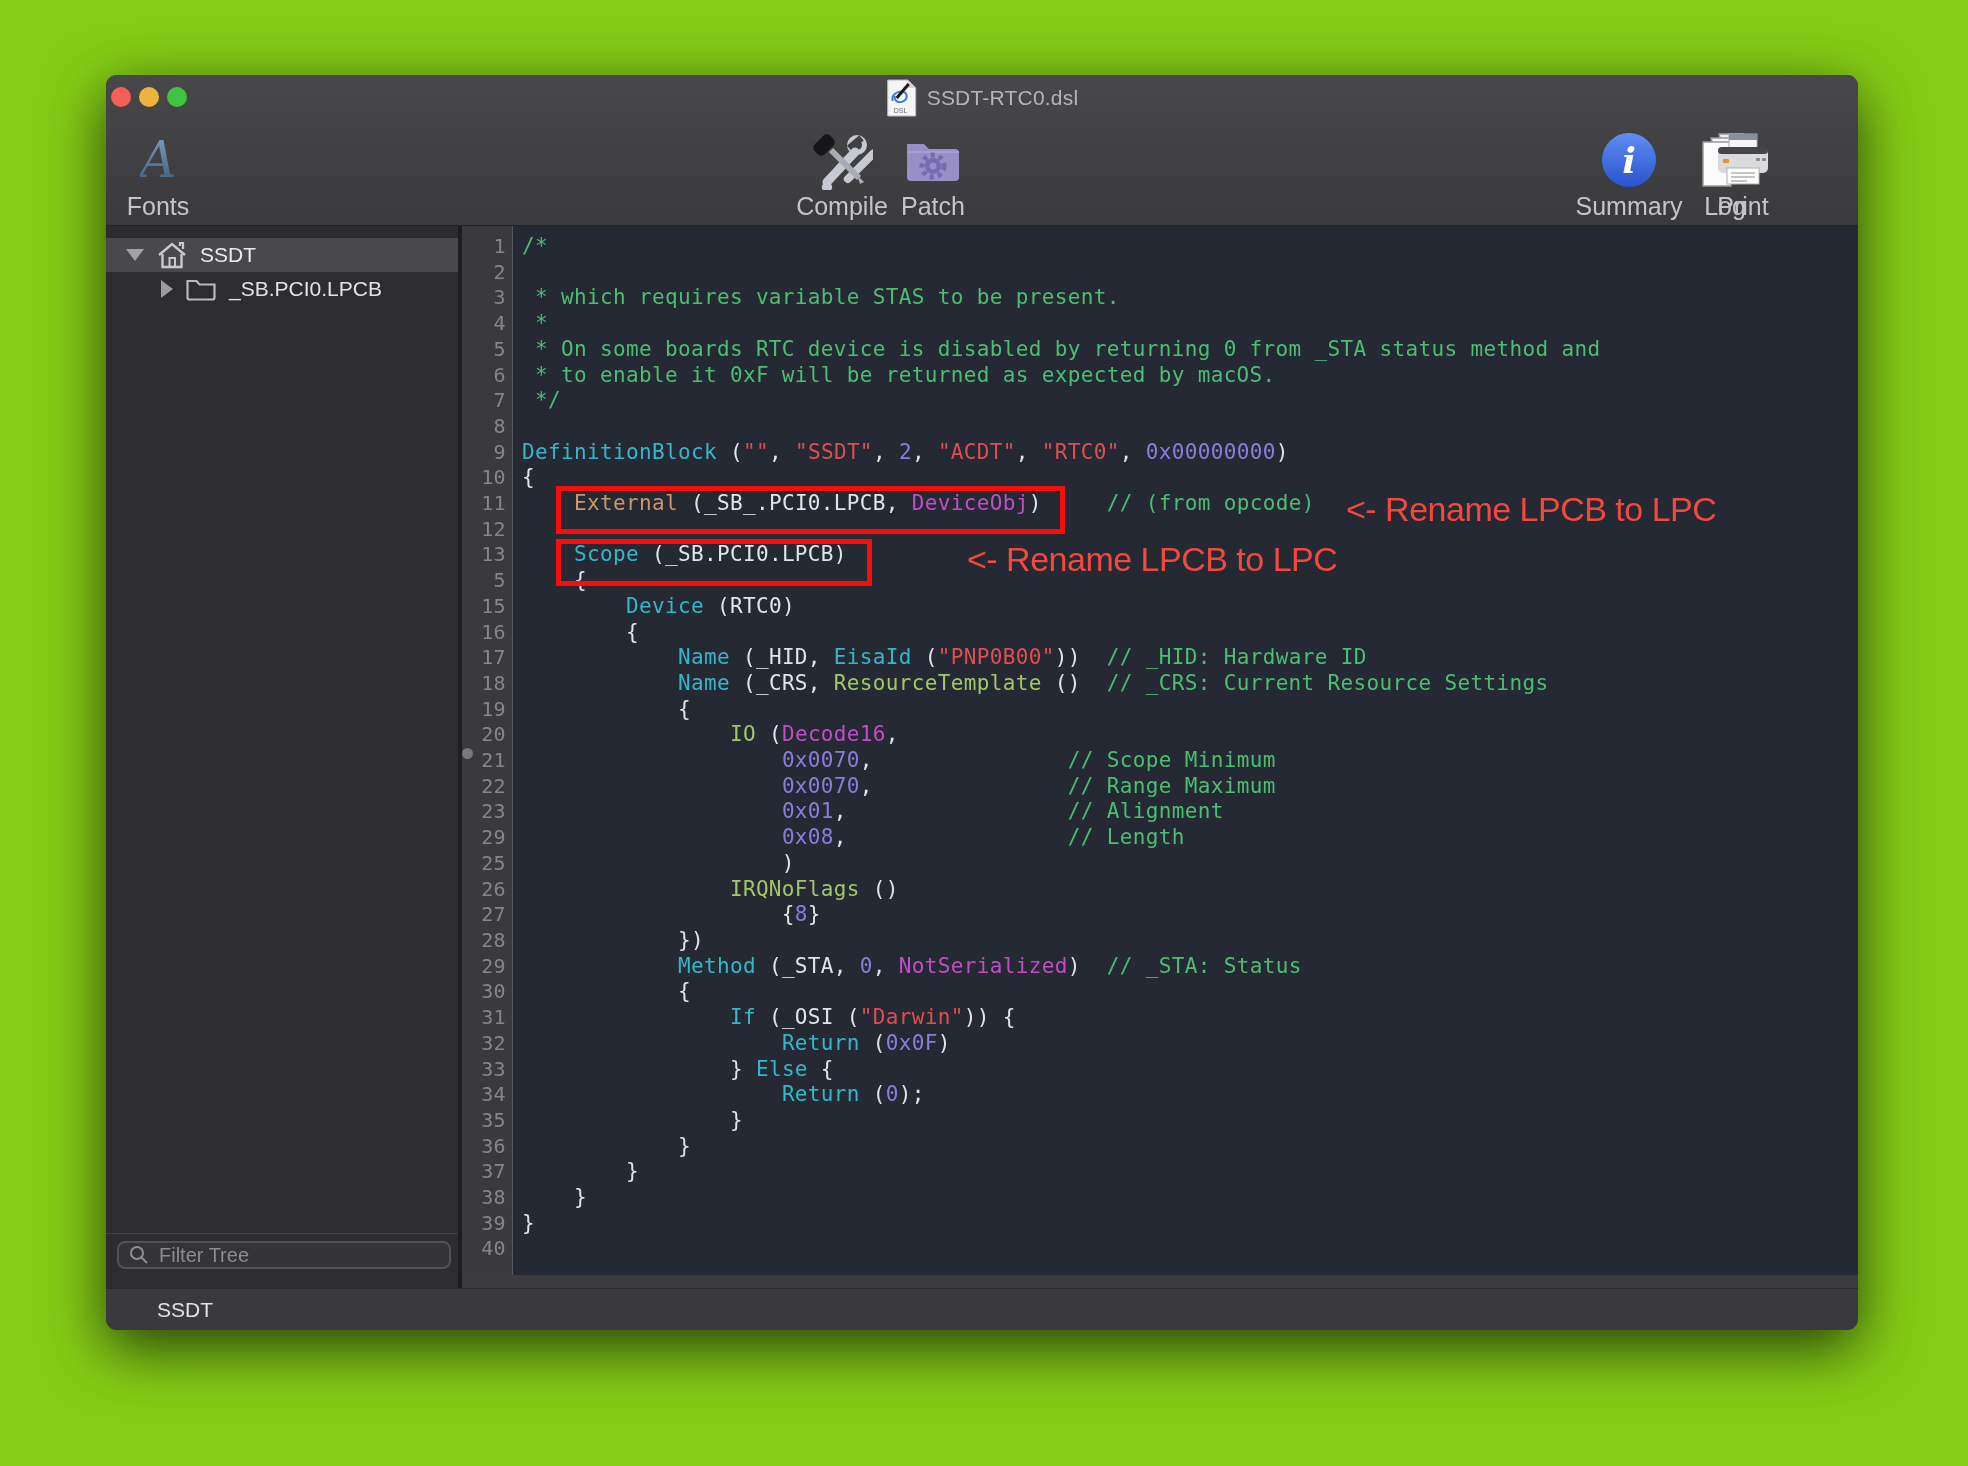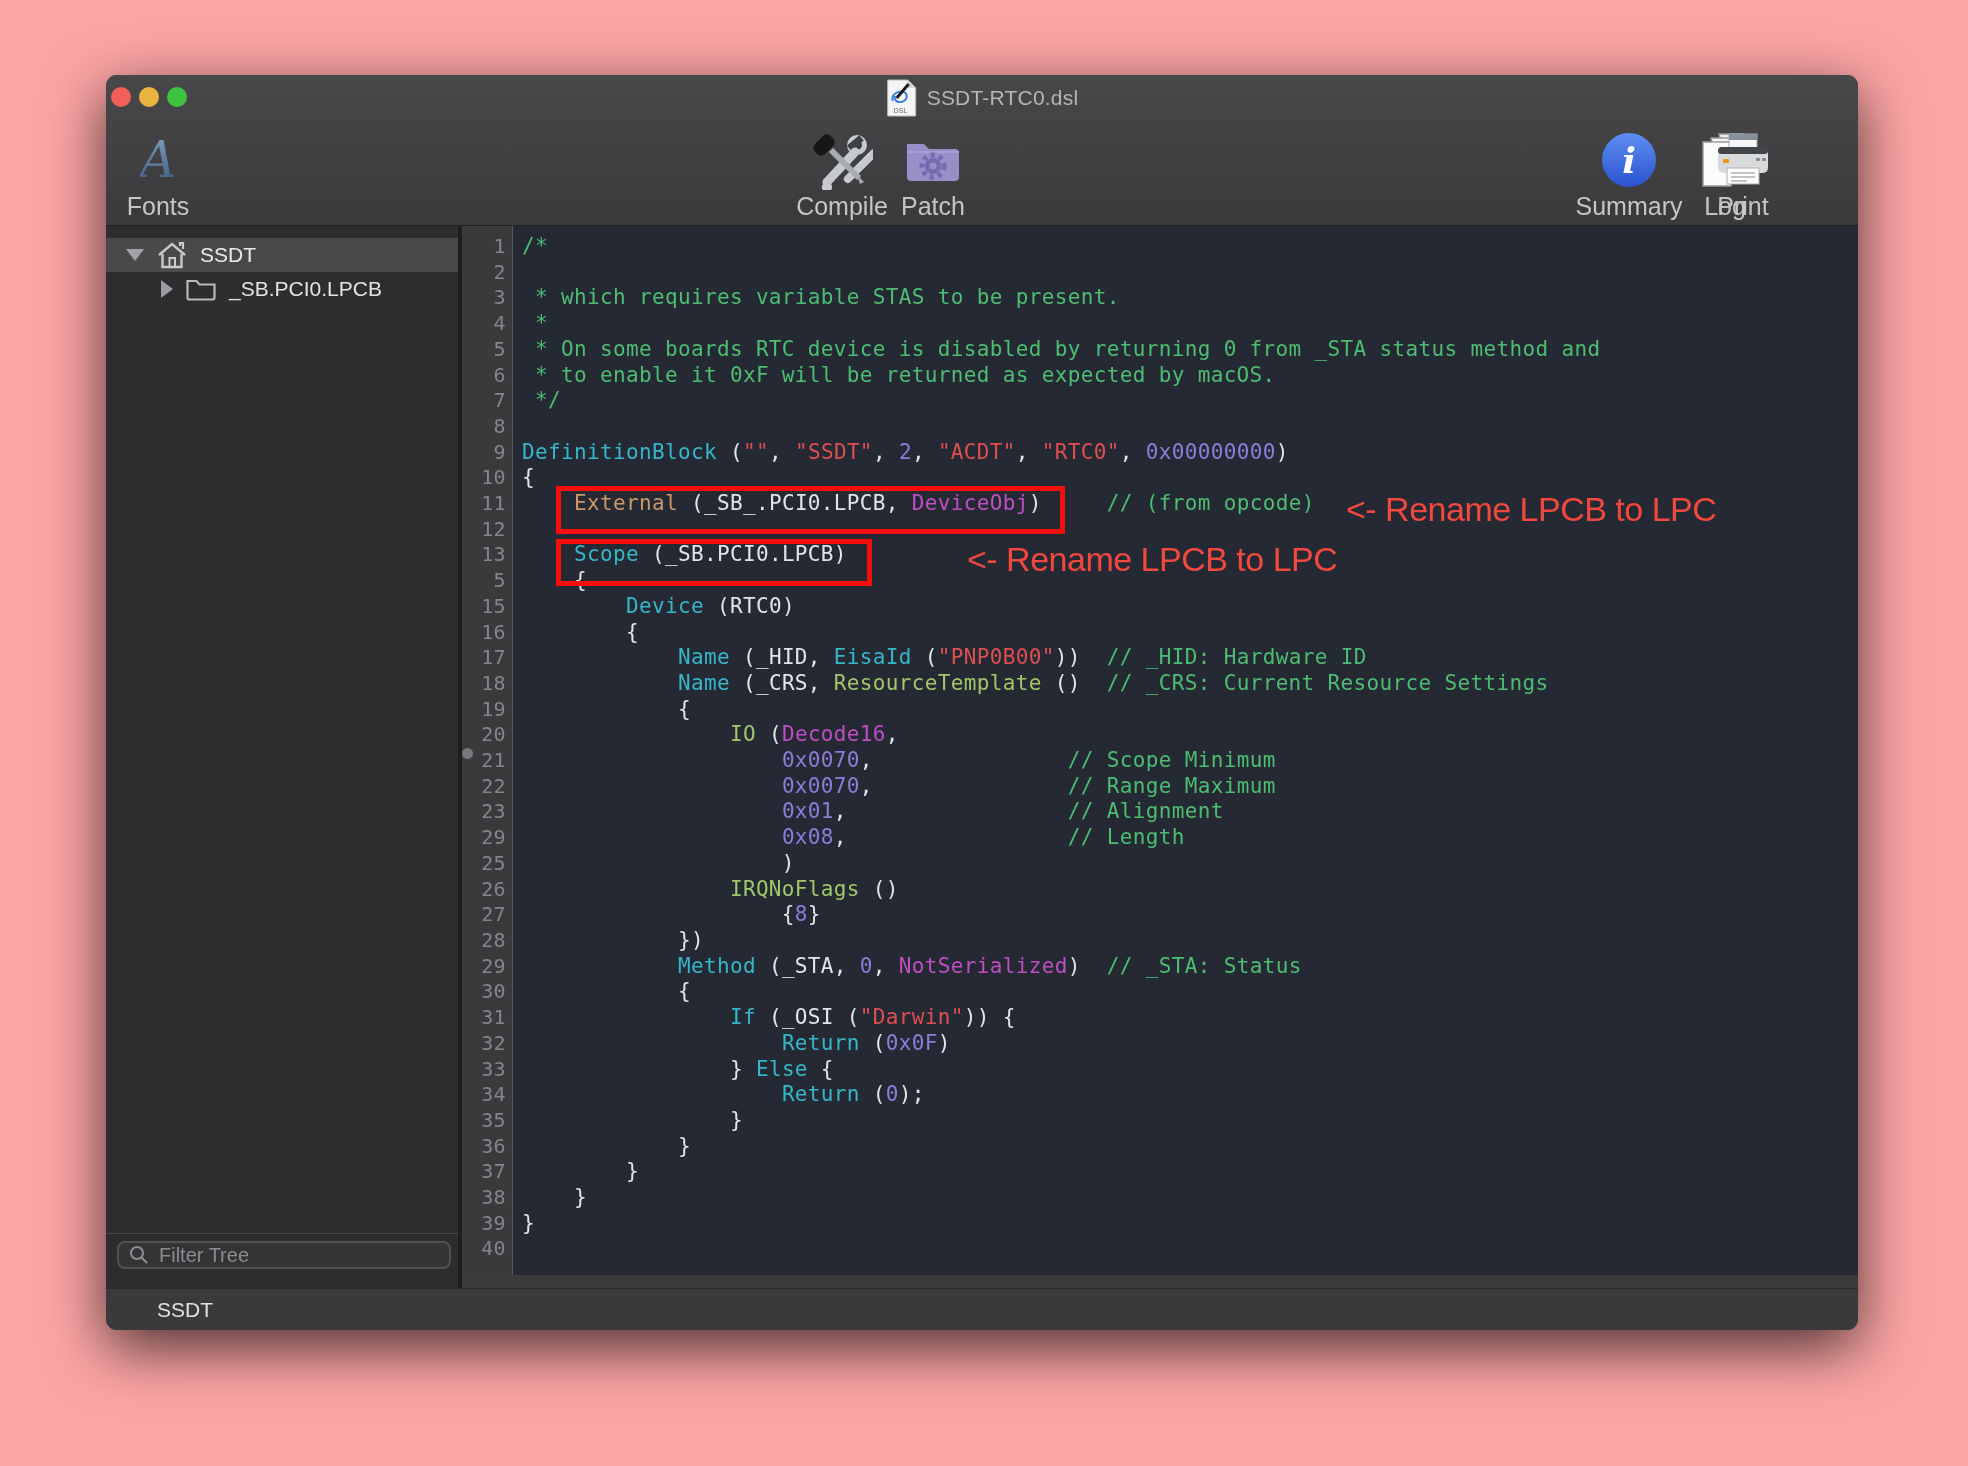--- a/index.html
+++ b/index.html
@@ -1,17 +1,17 @@
 <!DOCTYPE html>
 <html><head>
 <meta charset="utf-8">
 <style>
   html,body{margin:0;padding:0;background:#000;width:1968px;height:1466px;overflow:hidden;
     font-family:"Liberation Sans",sans-serif;-webkit-font-smoothing:antialiased;}
-  .stage{position:relative;width:1968px;height:1466px;background:#fca5a5;}
+  .stage{position:relative;width:1968px;height:1466px;background:#84cc16;}
   .window{position:absolute;left:106px;top:75px;width:1752px;height:1255px;border-radius:11px;
     background:#3d3d3f;box-shadow:0 18px 60px rgba(0,0,0,.7);overflow:hidden;}
   
   .chrome{position:absolute;left:0;top:0;width:100%;height:151px;
     background:linear-gradient(#48484a,#3a3a3c);border-bottom:1px solid #232325;box-sizing:border-box;}
   .tl{position:absolute;top:12px;width:20px;height:20px;border-radius:50%;}
   .tl.red{left:5px;background:#f45f57;}
   .tl.yellow{left:33px;background:#ecb43e;}
   .tl.green{left:61px;background:#3ec440;}
   .title-group{position:absolute;top:8px;left:50%;transform:translateX(-50%);

